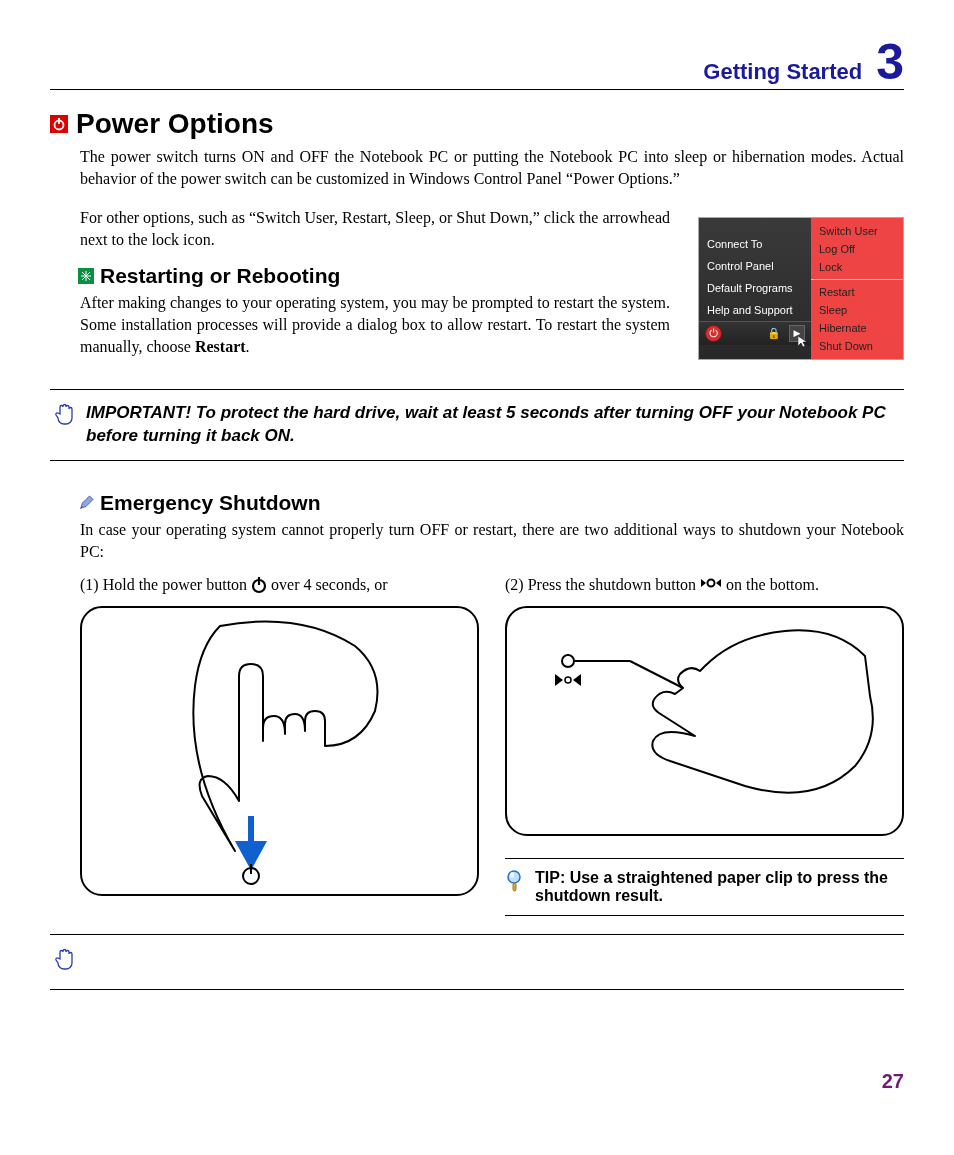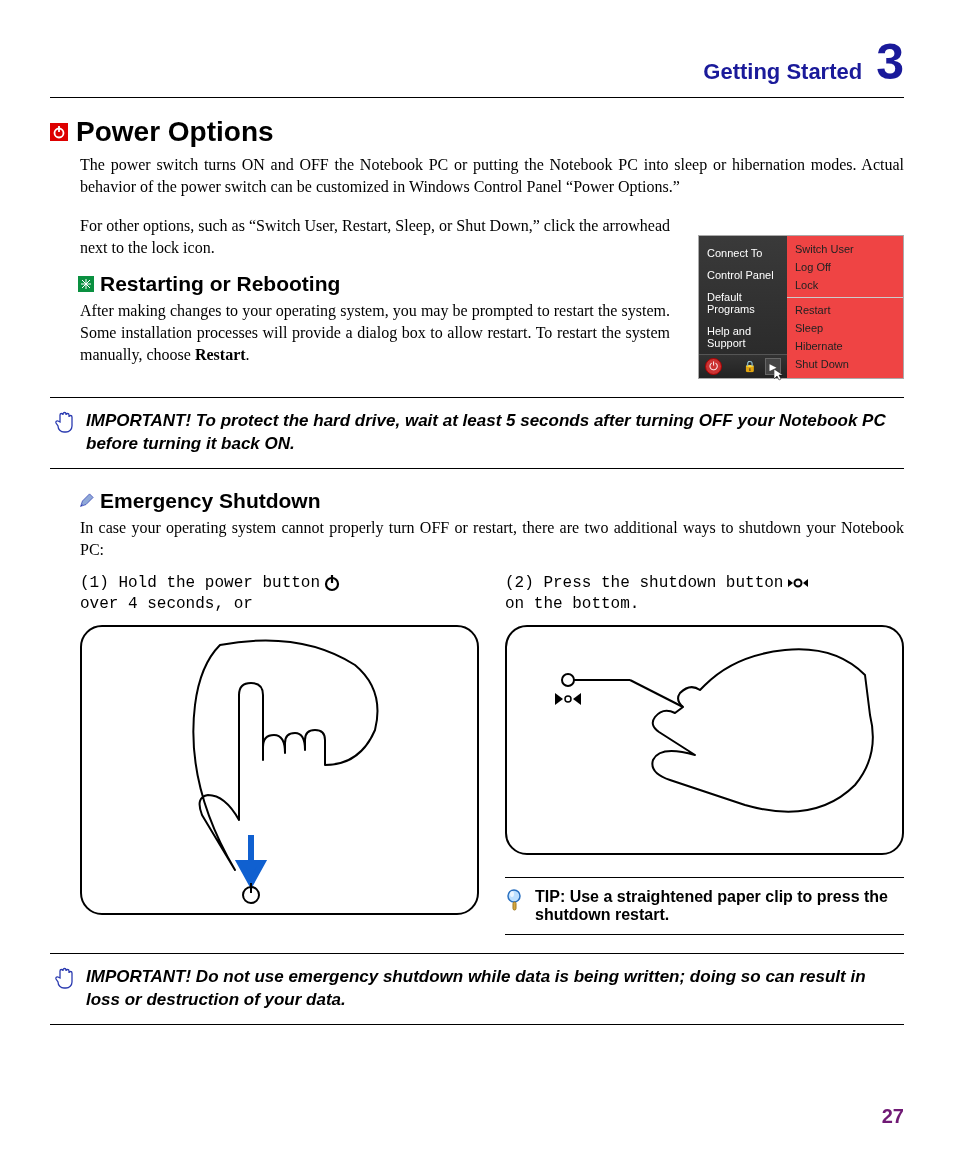--- a/index.html
+++ b/index.html
@@ -9,21 +9,21 @@
     font-family: Georgia, 'Times New Roman', serif;
     background: #fff;
     color: #000;
     width: 954px;
   }
   .header {
     display: flex;
     justify-content: flex-end;
     align-items: baseline;
     border-bottom: 1.5px solid #000;
-    padding-bottom: 12px;
+    padding-bottom: 4px;
     margin-bottom: 18px;
   }
   .header-title {
     font-family: Arial, Helvetica, sans-serif;
     font-size: 22px;
     font-weight: bold;
     color: #1a1a9a;
     margin-right: 14px;
   }
   .header-number {
@@ -36,52 +36,52 @@
   .h1-row { display: flex; align-items: center; gap: 8px; margin-bottom: 6px; }
   .h1-icon {
     width: 18px; height: 18px; background: #d00; display: flex;
     align-items: center; justify-content: center;
   }
   .h1 { font-family: Arial, Helvetica, sans-serif; font-size: 28px; font-weight: bold; }
   .para { font-size: 16px; line-height: 1.35; text-align: justify; margin: 4px 0 14px 30px; }
   .h2-row { display: flex; align-items: center; gap: 6px; margin: 10px 0 2px 0; padding-left: 28px; }
   .h2 { font-family: Arial, Helvetica, sans-serif; font-size: 21px; font-weight: bold; }
   .h2-icon { width: 16px; height: 16px; display:flex;align-items:center;justify-content:center; }
-  .top-flex { display: flex; gap: 28px; align-items: flex-end; }
+  .top-flex { display: flex; gap: 28px; align-items: center; }
   .top-left { flex: 1; }
   .menu-shot {
     display: flex; border: 1px solid #aaa; font-family: 'Segoe UI', Arial, sans-serif;
     font-size: 11px; width: 206px; margin-top: 2px;
   }
   .menu-left {
-    width: 88px; background: linear-gradient(#3a3a3a,#282828); color: #fff;
-    padding: 6px 0 0 0;
+    width: 112px; background: linear-gradient(#3a3a3a,#282828); color: #fff;
+    padding: 15px 0 0 0;
   }
   .menu-left-item { padding: 5px 8px; }
   .menu-left-bottom {
     background: linear-gradient(#333,#222); border-top:1px solid #555;
     padding: 3px 6px; display:flex; gap:6px; align-items:center; justify-content:space-between;
   }
   .pwr-circle { width:17px;height:17px;border-radius:50%;background:#c33;border:1px solid #a00;display:flex;align-items:center;justify-content:center;color:#fff;font-size:11px;}
   .lock-box { width:17px;height:17px;display:flex;align-items:center;justify-content:center;color:#ddd;font-size:11px;}
   .arr-box { width:16px;height:17px;display:flex;align-items:center;justify-content:center;background:#444;color:#fff;font-size:9px;border:1px solid #666;}
   .menu-right { flex:1; background:#ef4444; color:#222; padding:4px 0; }
   .menu-right-item { padding: 3px 8px; white-space: nowrap; }
   .menu-right hr { border:none;border-top:1px solid #ccc;margin:3px 0; }
   .cursor-tri { position:relative; }
   .callout {
     border-top: 1.5px solid #000; border-bottom: 1.5px solid #000;
     padding: 12px 0; margin: 18px 0; display:flex; gap:10px; align-items:flex-start;
   }
   .callout-text { font-family: Arial, Helvetica, sans-serif; font-size: 17px; font-weight: bold; line-height:1.35;font-style:italic; }
   .hand-icon { width:22px; flex-shrink:0; margin-left:4px; }
-  .mid-section { margin-top: 20px; }
+  .mid-section { margin-top: 30px; }
   .two-col { display:flex; gap:26px; margin-left:30px; margin-top:14px; align-items:flex-start;}
   .col { flex:1; }
-  .caption { font-family: Liberation Mono, monospace; font-size:16px; margin-bottom:12px; display:flex; align-items:center; flex-wrap:wrap; gap:3px;}
+  .caption { font-family: Liberation Serif, serif; font-size:16px; margin-bottom:12px; display:flex; flex-wrap:wrap; gap:3px;}
   .illu { border:2px solid #000; border-radius:22px; width:100%; height:290px; display:flex; align-items:center; justify-content:center; position:relative; overflow:hidden;}
   .illu-right { height:230px; }
   .tip-box {
     border-top:1.5px solid #000; border-bottom:1.5px solid #000;
     padding:10px 0; margin-top:22px; display:flex; gap:10px;
     font-family: Arial, Helvetica, sans-serif; font-size:16px; font-weight:bold;
   }
   .mag-icon { width:20px; flex-shrink:0; }
   .footer { text-align:right; font-family: Arial, Helvetica, sans-serif; font-size:20px; font-weight:bold; color:#701a75; margin-top:80px; }
   .inline-icon { display:inline-flex; vertical-align:middle; }
@@ -232,28 +232,27 @@
         </svg>
       </div>
       <div class="tip-box">
         <span class="mag-icon">
           <svg width="20" height="24" viewBox="0 0 20 24">
               <circle cx="9" cy="8" r="6" fill="#bde0ff" stroke="#2a70c0" stroke-width="1.5"></circle>
               <ellipse cx="7" cy="6" rx="2" ry="3" fill="#fff" opacity="0.7"></ellipse>
               <rect x="8" y="14" width="3" height="8" rx="1.5" fill="#d6a840" stroke="#a07820"></rect>
             </svg>
         </span>
-        <span>TIP: Use a straightened paper clip to press the shutdown restart.</span>
+        <span>TIP: Use a straightened paper clip to press the shutdown result.</span>
       </div>
     </div>
   </div>
 </div>
 
 <div class="callout">
   <span class="hand-icon">
     <svg width="22" height="26" viewBox="0 0 22 26">
         <path d="M6 12 V5 a1.5 1.5 0 0 1 3 0 V4 a1.5 1.5 0 0 1 3 0 V5 a1.5 1.5 0 0 1 3 0 V7 a1.5 1.5 0 0 1 3 0 V16 a6 6 0 0 1 -6 6 h-2 a6 6 0 0 1 -6 -6 l-2 -3 a1.5 1.5 0 0 1 2 -2 Z" fill="none" stroke="#2a3ab0" stroke-width="1.3"></path>
       </svg>
   </span>
-  <span class="callout-text">IMPORTANT!  Do not use emergency shutdown while data is being written; doing so can result in loss or destruction of your data.</span>
 </div>
 
 <div class="footer">27</div>
 
 </body></html>

